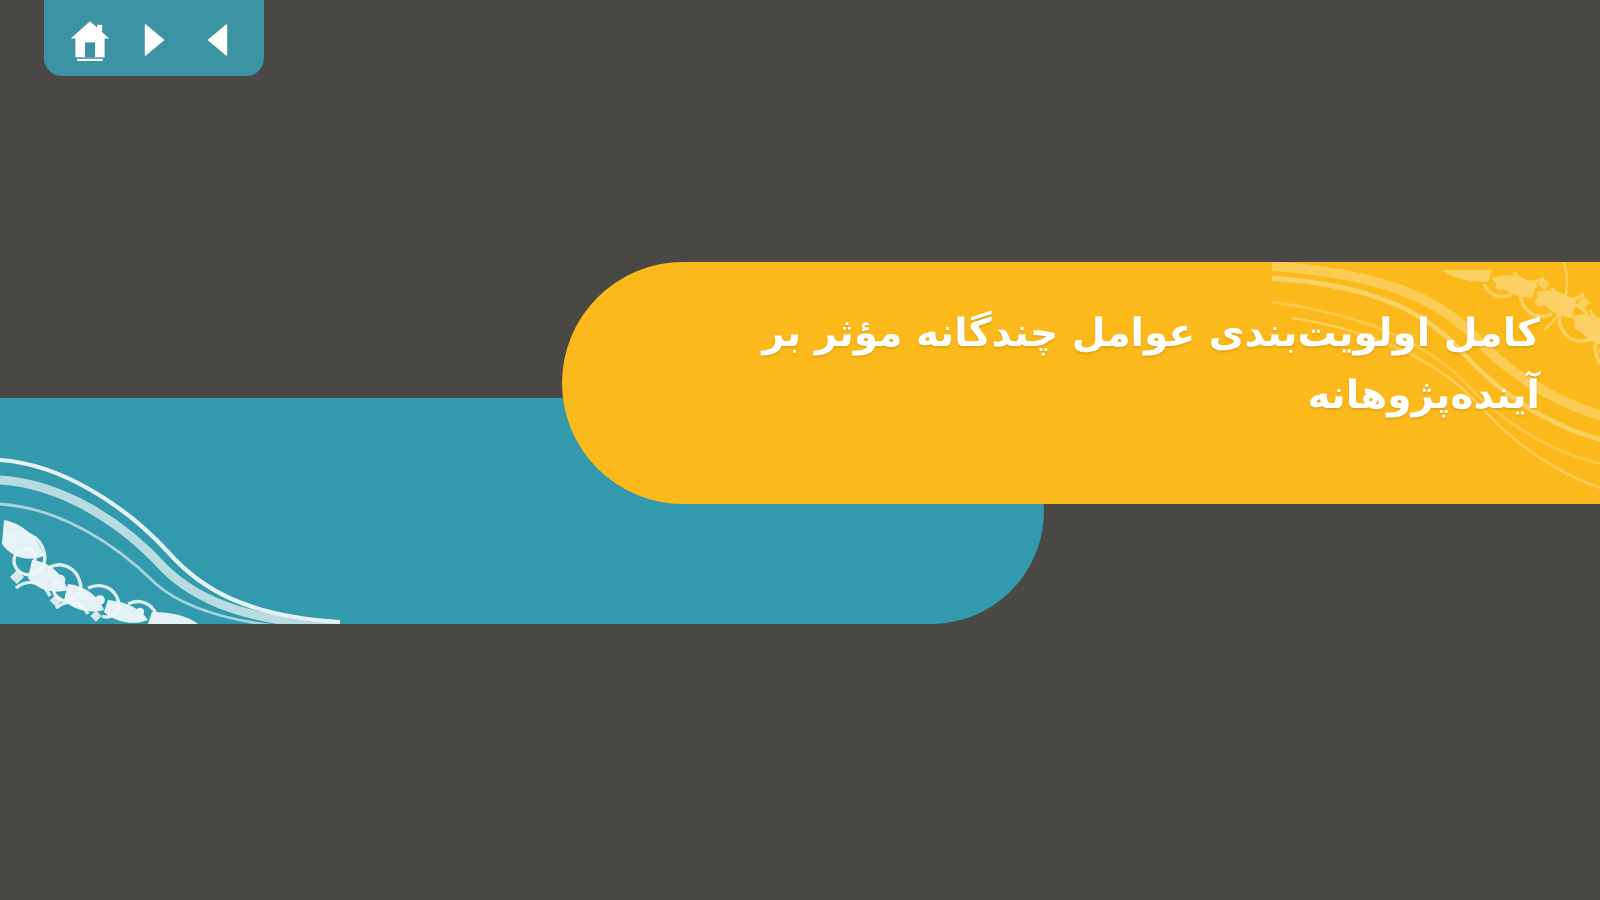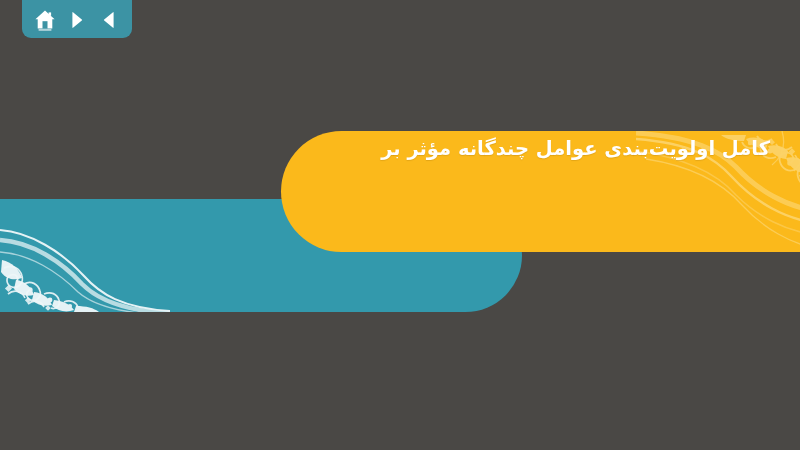--- a/index.html
+++ b/index.html
@@ -94,21 +94,21 @@
     right: 30px;
     top: 131px;
     width: 500px;
     z-index: 30;
     text-align: right;
     direction: rtl;
     color: #ffffff;
     font-size: 19.5px;
     line-height: 31px;
     font-weight: 600;
-    padding-top: 2px;
+    padding-top: 20px;
     box-sizing: border-box;
     text-shadow: 0 1px 1px rgba(120,78,0,0.18);
   }
   .title-line { display: block; white-space: nowrap; }
 </style>
 </head>
 <body>
 
 <div id="slide">
 
@@ -213,15 +213,16 @@
       <g fill="none" stroke="#fde8a8" stroke-width="1.3" opacity="0.75">
         <path d="M185 118 C 155 114, 126 96, 106 74 C 90 56, 62 36, 10 28"></path>
         <path d="M146 0 c4 14 0 26 -10 34"></path>
         <path d="M166 0 c5 16 2 30 -8 40"></path>
       </g>
     </svg>
   </div>
 
   <div id="title-text">
     <span class="title-line">کامل اولویت‌بندی عوامل چندگانه مؤثر بر</span>
+    <span class="title-line">آینده‌پژوهانه</span>
   </div>
 
 </div>
 
 </body></html>

